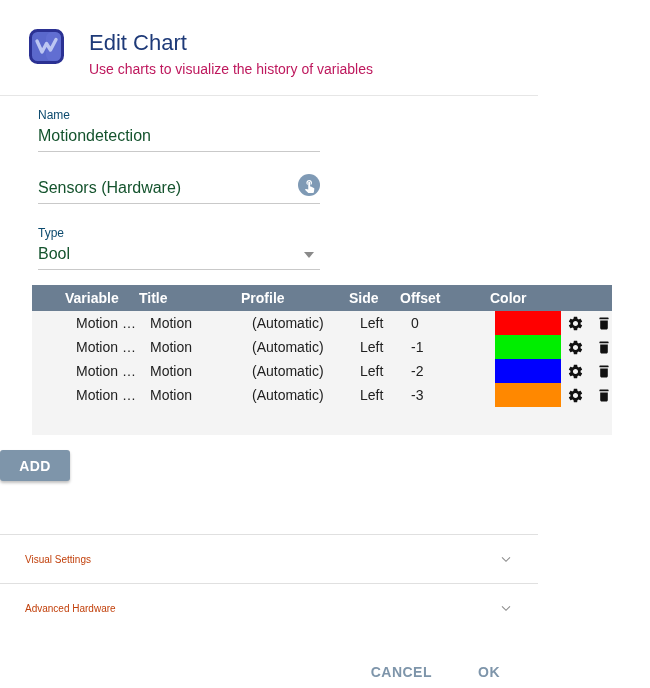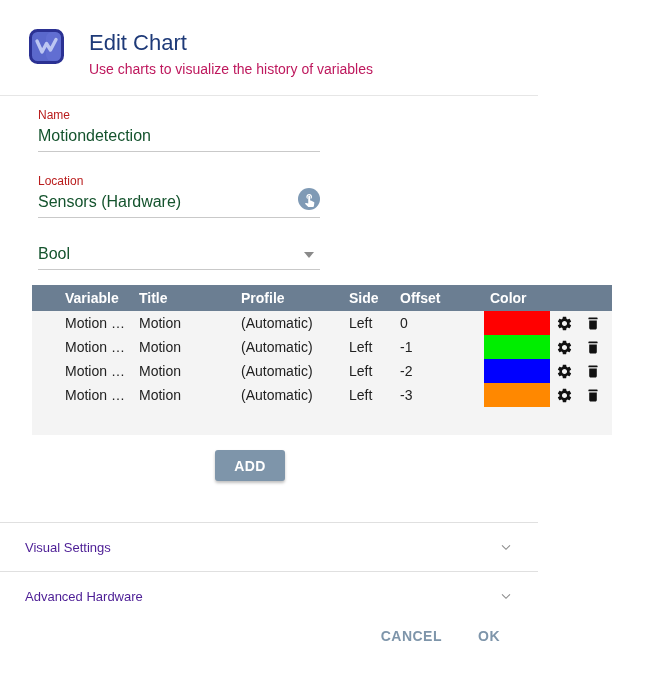--- a/index.html
+++ b/index.html
@@ -10,60 +10,60 @@
   
   .header { padding:29px 20px 0 29px; height:96px; border-bottom:1px solid #e6e6e6; display:flex; gap:25px; }
   .app-icon { width:35px; height:35px; flex:0 0 35px; }
   .title { font-size:22px; line-height:23px; color:var(--title-blue); margin-top:2px; }
   .subtitle { font-size:14px; color:#be185d; margin-top:7px; }
 
   
   .field { margin-left:38px; width:282px; position:relative; }
   .field-first { margin-top:12px; }
   .field + .field { margin-top:22px; }
-  .field-label { font-size:12px; color:#b91c1c; line-height:14px; }
+  .field-label { font-size:12px; color:#0c4a6e; line-height:14px; }
   .field-value { font-size:16px; color:#14532d; margin-top:5px; padding-bottom:6px; border-bottom:1px solid #c9c9c9; cursor:text; }
   .picker-icon { position:absolute; right:0; bottom:8px; width:22px; height:22px; border-radius:50%; background:var(--slate-light); display:flex; align-items:center; justify-content:center; cursor:pointer; }
   .picker-icon svg { width:15px; height:15px; fill:#fff; }
   .dd-arrow { position:absolute; right:6px; bottom:12px; width:0; height:0; border-left:5px solid transparent; border-right:5px solid transparent; border-top:6px solid #8a8a8a; cursor:pointer; }
 
   
   .table { margin:15px 38px 0 32px; width:580px; }
   .thead { background:var(--table-header); height:26px; display:flex; align-items:center; padding-left:33px; }
   .thead .cell { color:#fff; font-size:14px; font-weight:bold; }
   .tbody { background:#f4f4f4; padding-bottom:28px; }
-  .trow { height:24px; display:flex; align-items:center; padding-left:33px; }
+  .trow { height:24px; display:flex; align-items:center; padding-left:33px;justify-content:flex-end; }
   .cell { flex:0 0 auto; }
   .c-variable { width:74px; }
   .c-title { width:102px; }
   .c-profile { width:108px; }
   .c-side { width:51px; }
   .c-offset { width:84px; }
   .c-colorhead { padding-left:6px; }
   .trow .cell { font-size:14px; color:#212121; }
   .swatch { width:66px; height:24px; cursor:pointer; }
   .row-actions { display:flex; align-items:center; margin-left:6px; gap:12px; }
   .row-actions svg { display:block; cursor:pointer; fill:#111; }
 
   
-  .add-row { display:flex; justify-content:center; margin:15px 38px 0 0; }
+  .add-row { display:flex; justify-content:flex-start; margin:15px 38px 12px 0; }
   .add-btn { width:70px; height:31px; background:var(--slate); color:#fff; border:none; border-radius:3px;
              font-family:inherit; font-size:14px; font-weight:bold; letter-spacing:0.4px; cursor:pointer;
              box-shadow:0 2px 3px rgba(0,0,0,0.25); }
 
   .spacer { height:41px; }
 
   
   .accordion { border-top:1px solid #e0e0e0; height:49px; display:flex; align-items:center; justify-content:space-between; padding:0 24px 0 25px; cursor:pointer; }
   .accordion:last-of-type { border-bottom:1px solid #e0e0e0; }
-  .accordion-label { font-size:13px; color:#4c1d95;text-align:right; }
+  .accordion-label { font-size:10px; color:#c2410c;text-align:right; }
   .chevron svg { display:block; stroke:#8a8a8a; fill:none; stroke-width:1.6; }
 
   
-  .footer { flex:1; display:flex; align-items:flex-start; justify-content:flex-end; padding-right:30px; gap:20px; }
+  .footer { flex:1; display:flex; align-items:flex-end; justify-content:flex-end; padding-right:30px; gap:30px; }
   .text-btn { background:none; border:none; font-family:inherit; font-size:14px; font-weight:bold; letter-spacing:0.5px;
               color:var(--slate); cursor:pointer; padding:8px; }
 </style>
 </head>
 <body>
 
 <div class="dialog">
 
   <div class="header">
     <svg class="app-icon" viewBox="0 0 35 35">
@@ -76,30 +76,30 @@
       <div class="subtitle">Use charts to visualize the history of variables</div>
     </div>
   </div>
 
   <div class="field field-first">
     <div class="field-label">Name</div>
     <div class="field-value">Motiondetection</div>
   </div>
 
   <div class="field">
-    <div class="field-label">Location</div>
     <div class="field-value">Sensors (Hardware)</div>
     <div class="picker-icon">
       <svg viewBox="0 0 24 24">
           <path d="M9 11.24V7.5C9 6.12 10.12 5 11.5 5S14 6.12 14 7.5v3.74c1.21-.81 2-2.18 2-3.74C16 5.01 13.99 3 11.5 3S7 5.01 7 7.5c0 1.56.79 2.93 2 3.74zm9.84 4.63l-4.54-2.26c-.17-.07-.35-.11-.54-.11H13v-6c0-.83-.67-1.5-1.5-1.5S10 6.67 10 7.5v10.74l-3.43-.72c-.08-.01-.15-.03-.24-.03-.31 0-.59.13-.79.33l-.79.8 4.94 4.94c.27.27.65.44 1.06.44h6.79c.75 0 1.33-.55 1.44-1.28l.75-5.27c.01-.07.02-.14.02-.2 0-.62-.38-1.16-.91-1.38z"></path>
         </svg>
     </div>
   </div>
 
   <div class="field">
+    <div class="field-label">Type</div>
     <div class="field-value">Bool</div>
     <div class="dd-arrow"></div>
   </div>
 
   <div class="table">
     <div class="thead">
       <div class="cell c-variable">Variable</div>
       <div class="cell c-title">Title</div>
       <div class="cell c-profile">Profile</div>
       <div class="cell c-side">Side</div>

